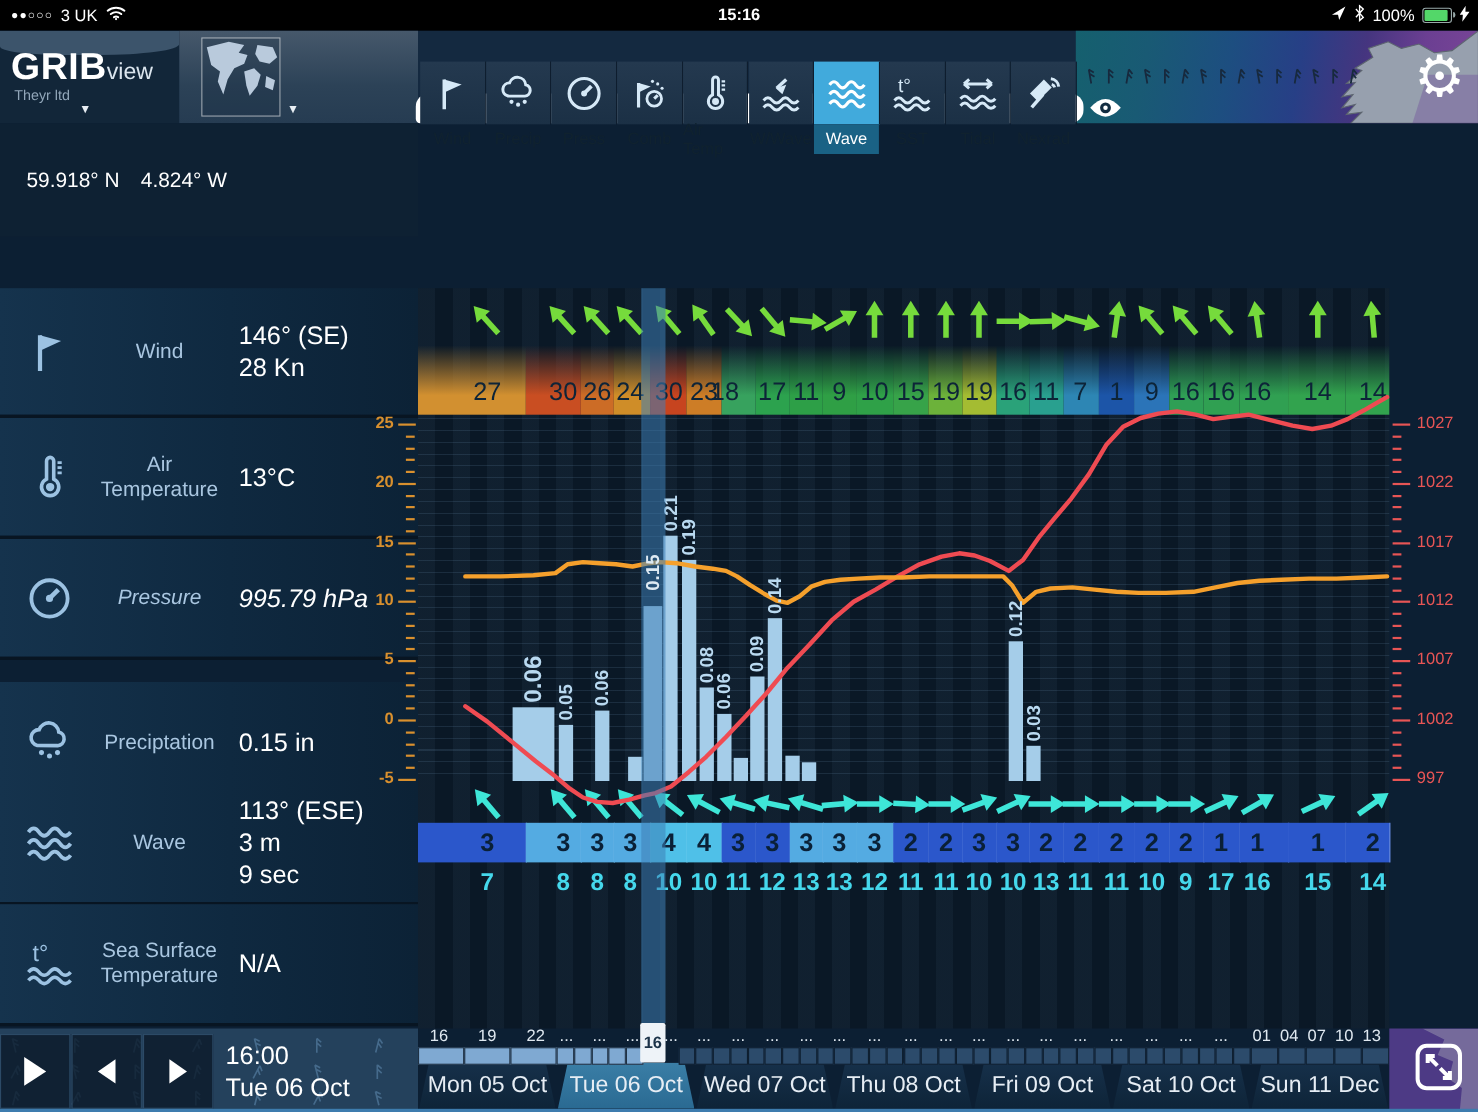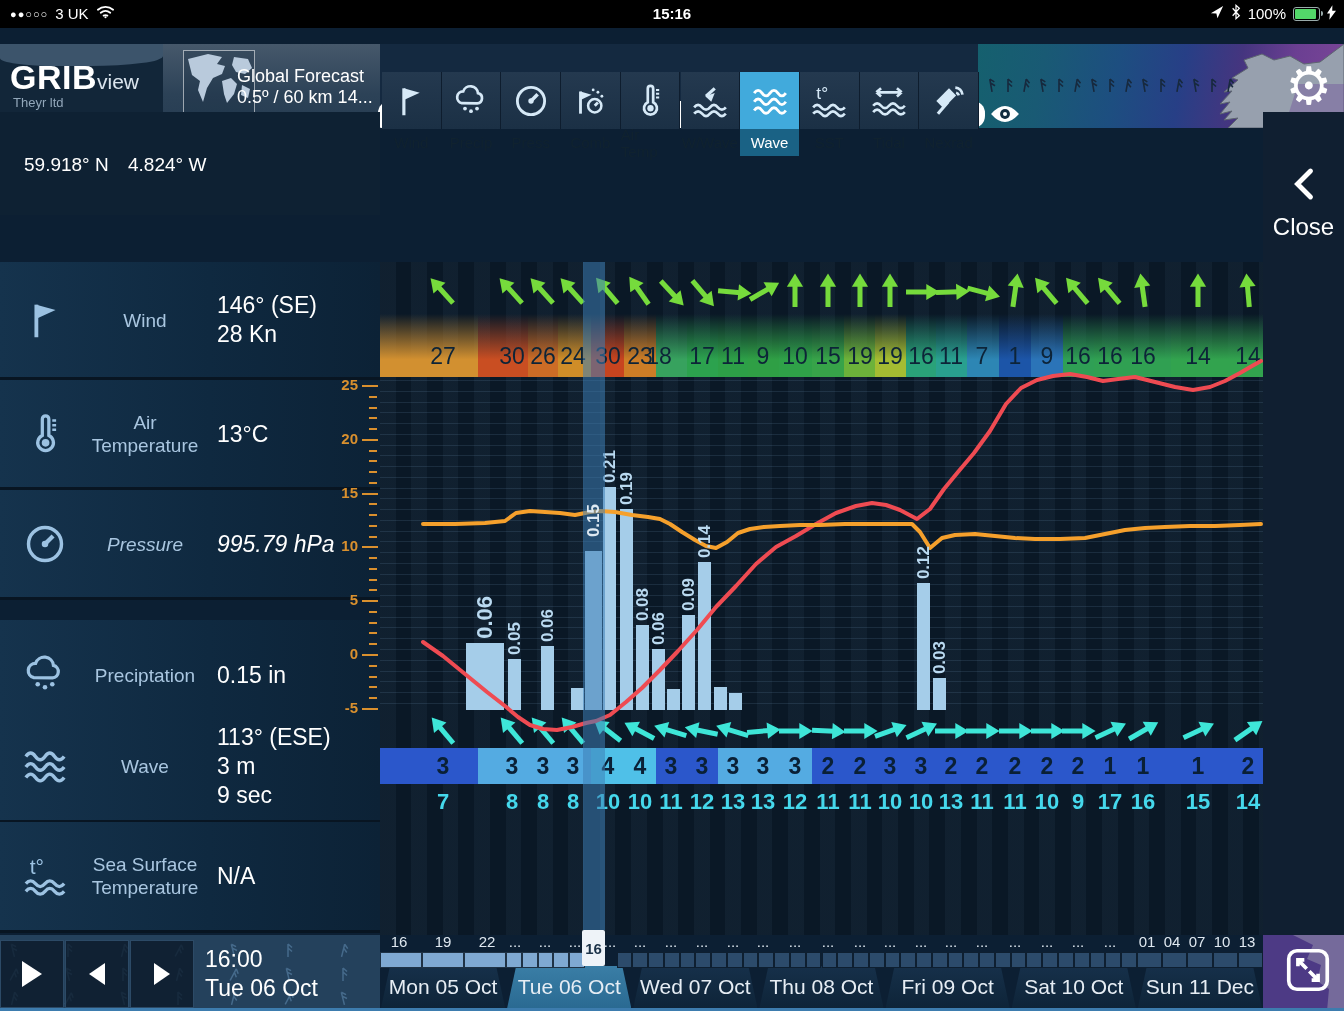--- a/index.html
+++ b/index.html
@@ -9,21 +9,21 @@
   
   #statusbar{left:0;top:0;width:1344px;height:28px;background:#000;color:#fff;font-size:15px;}
   #statusbar .lft{position:absolute;left:10px;top:5px;display:flex;align-items:center;gap:7px;}
   #statusbar .ctr{position:absolute;left:0;top:5px;width:100%;text-align:center;font-weight:bold;}
   #statusbar .rgt{position:absolute;right:8px;top:4px;display:flex;align-items:center;gap:7px;}
   .sigdots{letter-spacing:1px;font-size:11px;}
   .batt{width:25px;height:12px;border:1px solid #9aa;border-radius:3px;position:relative;background:#000;}
   .batt .fill{position:absolute;left:1px;top:1px;bottom:1px;width:21px;background:#53d769;border-radius:1px;}
   .batt .tip{position:absolute;right:-4px;top:3px;width:2px;height:5px;background:#9aa;border-radius:0 2px 2px 0;}
   
-  #toolbar{left:0;top:44px;width:1344px;height:84px;background:#142940;}
+  #toolbar{left:0;top:28px;width:1344px;height:84px;background:#142940;}
   #logoblock{left:0;top:0;width:163px;height:84px;background:#122639;overflow:hidden;}
   #logoblock .wavetop{position:absolute;left:0;top:0;width:163px;height:22px;background:#3c546b;border-radius:0 0 45% 35%;}
   #logotext{position:absolute;left:10px;top:14px;color:#fff;}
   #logotext b{font-size:34px;font-weight:bold;letter-spacing:0.5px;}
   #logotext span{font-size:21px;color:#dbe5ee;}
   #theyr{position:absolute;left:13px;top:51px;font-size:13px;color:#92a7ba;}
   .ddv{color:#e8eef4;font-size:11px;}
   #modelblock{left:163px;top:0;width:217px;height:84px;background:linear-gradient(180deg,#46586b,#2c4257 60%,#263c52);}
   #globe{position:absolute;left:20px;top:6px;width:70px;height:70px;border:1px solid rgba(255,255,255,0.55);background:rgba(20,40,60,0.25);}
   #modeltext{position:absolute;left:74px;top:22px;color:#fff;font-size:18px;line-height:21px;white-space:nowrap;}
@@ -134,24 +134,20 @@
       <div id="globe">
         <svg viewBox="0 0 70 70" width="70" height="70">
             <g fill="#b9cadc">
               <path d="M4 8 l20-5 14 3-5 7 8 2-3 8-9 4-6 10-4 14-5-12 2-9-8-6z"></path>
               <path d="M38 30 l9-3 6 6-3 10-7 9-3-9z"></path>
               <path d="M50 6 l14 2 4 9-7 6-9-2-4-7z"></path>
               <path d="M58 34 l8 4-2 9-7-3z"></path>
             </g>
           </svg>
       </div>
-      <div id="modeltext">
-        <div>Global Forecast</div>
-        <div>0.5º / 60 km 14...</div>
-      </div>
       <div class="ddv abs" style="left:98px;top:66px;">▼</div>
     </div>
     <div id="topmap" class="abs">
       <svg class="abs" style="left:170px;top:0;" width="196" height="84" viewBox="0 0 196 84">
           <path class="coast" d="M196 0 L196 84 L80 84 l10-10-14 2 8-9-12 3 10-12-10 2 12-13-8 1 14-12-6-2 16-10-4-8 18-6 12 6 16-4 14 8 16-2z"></path>
           <path d="M150 40 l46 0 0 44 -60 0z" fill="#6b4198" opacity="0.35"></path>
         </svg>
       <div id="gear">⚙</div>
       <div id="eyewrap" class="abs" style="left:12px;top:60px;width:30px;height:20px;">
         <svg viewBox="0 0 28 18" width="30" height="20">
@@ -998,28 +994,20 @@
       <div class="seg" style="left: 1105.32px; width: 13.7679px; background: rgb(44, 75, 107);"></div>
       <div class="seg" style="left: 1121.09px; width: 13.7679px; background: rgb(44, 75, 107);"></div>
       <div class="daytab" style="left: 1137.86px; width: 124.143px;">Sun 11 Dec</div>
       <div class="seg" style="left: 1136.86px; width: 23.2286px; background: rgb(44, 75, 107);"></div>
       <div class="seg" style="left: 1162.09px; width: 23.2286px; background: rgb(44, 75, 107);"></div>
       <div class="seg" style="left: 1187.31px; width: 23.2286px; background: rgb(44, 75, 107);"></div>
       <div class="seg" style="left: 1212.54px; width: 23.2286px; background: rgb(44, 75, 107);"></div>
       <div class="seg" style="left: 1237.77px; width: 23.2286px; background: rgb(44, 75, 107);"></div>
     </div>
 
-  <div id="rightstrip" class="abs">
-    <div id="closebtn">
-      <svg viewBox="0 0 24 30" fill="none" stroke="#fff" stroke-width="4.5" stroke-linecap="round">
-          <path d="M18 3L6 15l12 12"></path>
-        </svg>
-      <div id="closelab">Close</div>
-    </div>
-  </div>
   <div id="brmap" class="abs">
     <svg width="81" height="76" viewBox="0 0 81 76">
         <path d="M30 0 l20 10-6 14 14 6-4 16 12 8-2 22 17 0 0-76z" fill="#8b84a8" opacity="0.65"></path>
       </svg>
     <div id="expand">
       <svg viewBox="0 0 24 24" fill="none" stroke="#fff" stroke-width="2">
           <rect x="1.5" y="1.5" width="21" height="21" rx="4.5"></rect>
           <path d="M6.5 10V6.5H10M17.5 14v3.5H14M6.5 6.5l4.8 4.8M17.5 17.5l-4.8-4.8"></path>
         </svg>
     </div>

